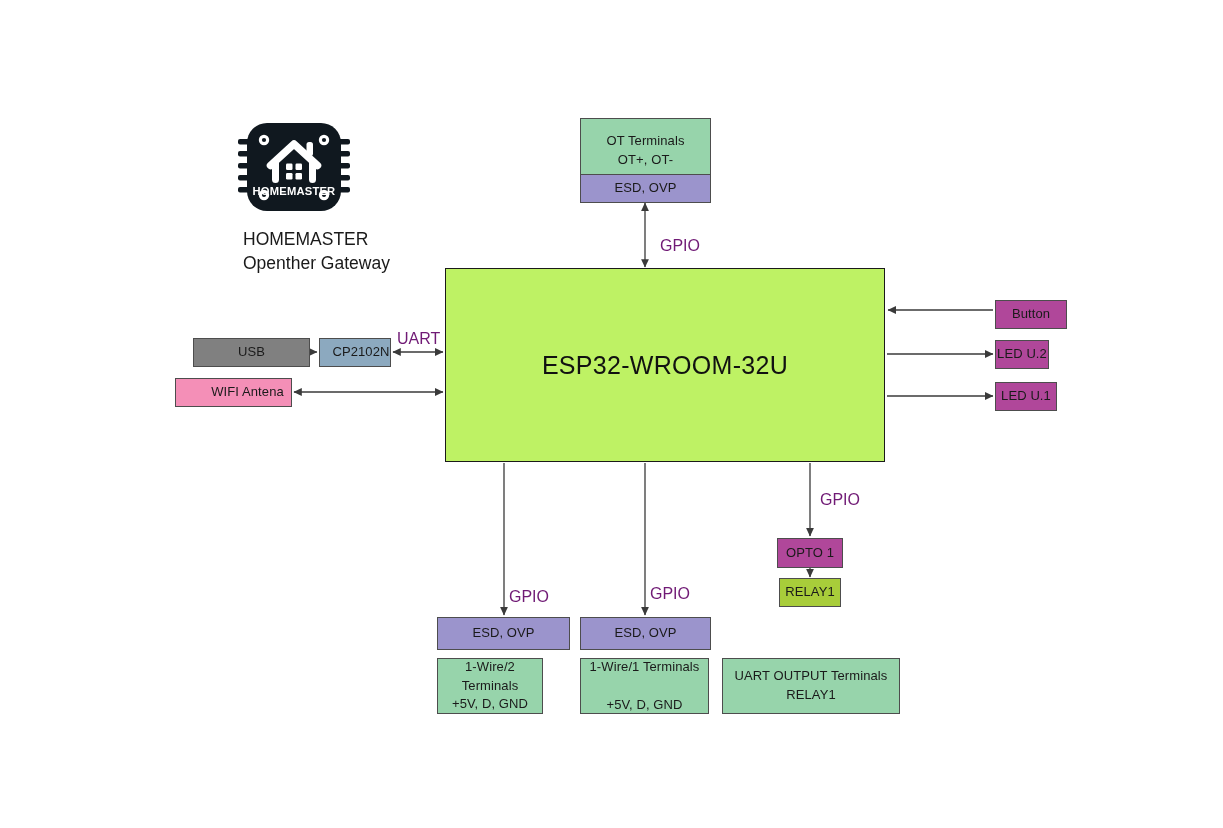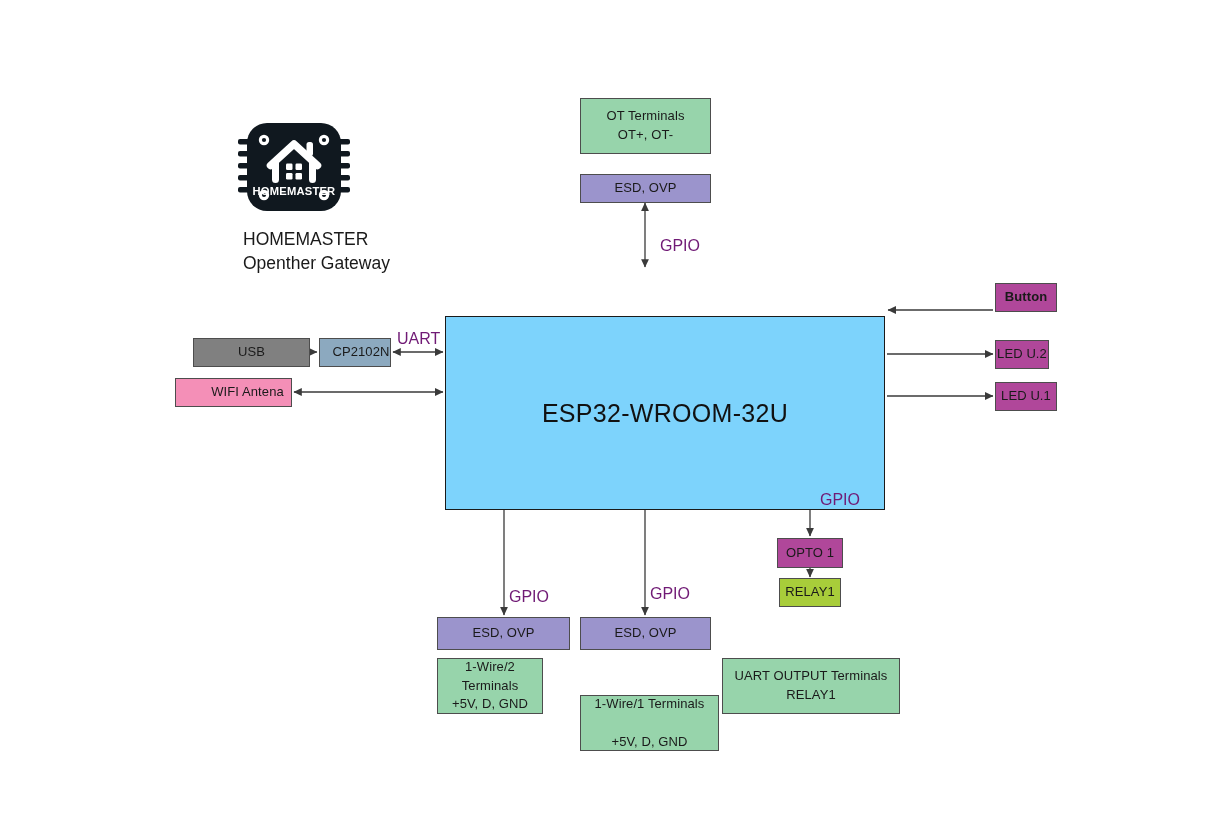--- a/index.html
+++ b/index.html
@@ -35,21 +35,21 @@
     font-size: 13px;
     line-height: 1.45;
     text-align: center;
     letter-spacing: 0.1px;
   }
   .node .line2 { display: block; }
 
   
   .c-green   { background: #97d4ab; }
   .c-purple  { background: #9b94cc; }
-  .c-yellow  { background: #7dd3fc; border-color: #1a1a1a; margin-top: 48px; }
+  .c-yellow  { background: #bef264; border-color: #1a1a1a; }
   .c-gray    { background: #808080; margin-left: 18px; }
   .c-steel   { background: #8ca9bf; padding-left: 12px; }
   .c-pink    { background: #f48fb7; }
   .c-magenta { background: #b0479a; }
   .c-lime    { background: #a8cd3a; }
 
   #esp32-main {
     font-size: 25px;
     letter-spacing: 0.3px;
     color: #111111;
@@ -173,21 +173,21 @@
 
       <text x="62" y="81.5" text-anchor="middle" fill="#ffffff" font-family="Liberation Sans, sans-serif" font-size="11.2" font-weight="bold" letter-spacing="0.2">HOMEMASTER</text>
     </svg>
   </div>
 
   <div id="brand-text">
     <span>HOMEMASTER</span>
     <span class="l2">Openther Gateway</span>
   </div>
 
-  <div class="node c-green" id="ot-terminals" style="left:580px; top:98px; width:131px; height:56px;">
+  <div class="node c-green" id="ot-terminals" style="left:580px; top:118px; width:131px; height:65px;">
     <span>OT Terminals</span>
     <span class="line2">OT+, OT-</span>
   </div>
 
   <div class="node c-purple" id="esd-ovp-top" style="left:580px; top:174px; width:131px; height:29px;">
     <span>ESD, OVP</span>
   </div>
 
   <div class="node c-yellow" id="esp32-main" style="left:445px; top:268px; width:440px; height:194px;">
     <span>ESP32-WROOM-32U</span>
@@ -198,21 +198,21 @@
   </div>
 
   <div class="node c-steel" id="cp2102n-node" style="left:319px; top:338px; width:72px; height:29px;">
     <span>CP2102N</span>
   </div>
 
   <div class="node c-pink" id="wifi-antena-node" style="left:175px; top:378px; width:117px; height:29px;padding-left:28px;">
     <span>WIFI Antena</span>
   </div>
 
-  <div class="node c-magenta" id="button-node" style="left:995px; top:283px; width:62px; height:29px;font-weight:bold;">
+  <div class="node c-magenta" id="button-node" style="left:995px; top:300px; width:72px; height:29px;">
     <span>Button</span>
   </div>
 
   <div class="node c-magenta" id="led-u2-node" style="left:995px; top:340px; width:54px; height:29px;">
     <span>LED U.2</span>
   </div>
 
   <div class="node c-magenta" id="led-u1-node" style="left:995px; top:382px; width:62px; height:29px;">
     <span>LED U.1</span>
   </div>
@@ -232,21 +232,21 @@
 
   <div class="node c-purple" id="esd-ovp-mid" style="left:580px; top:617px; width:131px; height:33px;">
     <span>ESD, OVP</span>
   </div>
 
   <div class="node c-green" id="onewire2-node" style="left:437px; top:658px; width:106px; height:56px;">
     <span>1-Wire/2 Terminals</span>
     <span class="line2">+5V, D, GND</span>
   </div>
 
-  <div class="node c-green" id="onewire1-node" style="left:580px; top:695px; width:139px; height:56px;gap:19px;">
+  <div class="node c-green" id="onewire1-node" style="left:580px; top:658px; width:129px; height:56px;gap:19px;">
     <span>1-Wire/1 Terminals</span>
     <span class="line2">+5V, D, GND</span>
   </div>
 
   <div class="node c-green" id="relay-output-node" style="left:722px; top:658px; width:178px; height:56px;">
     <span>UART OUTPUT Terminals</span>
     <span class="line2">RELAY1</span>
   </div>
 
   <div class="edge-label" style="left:660px; top:237px;">GPIO</div>

